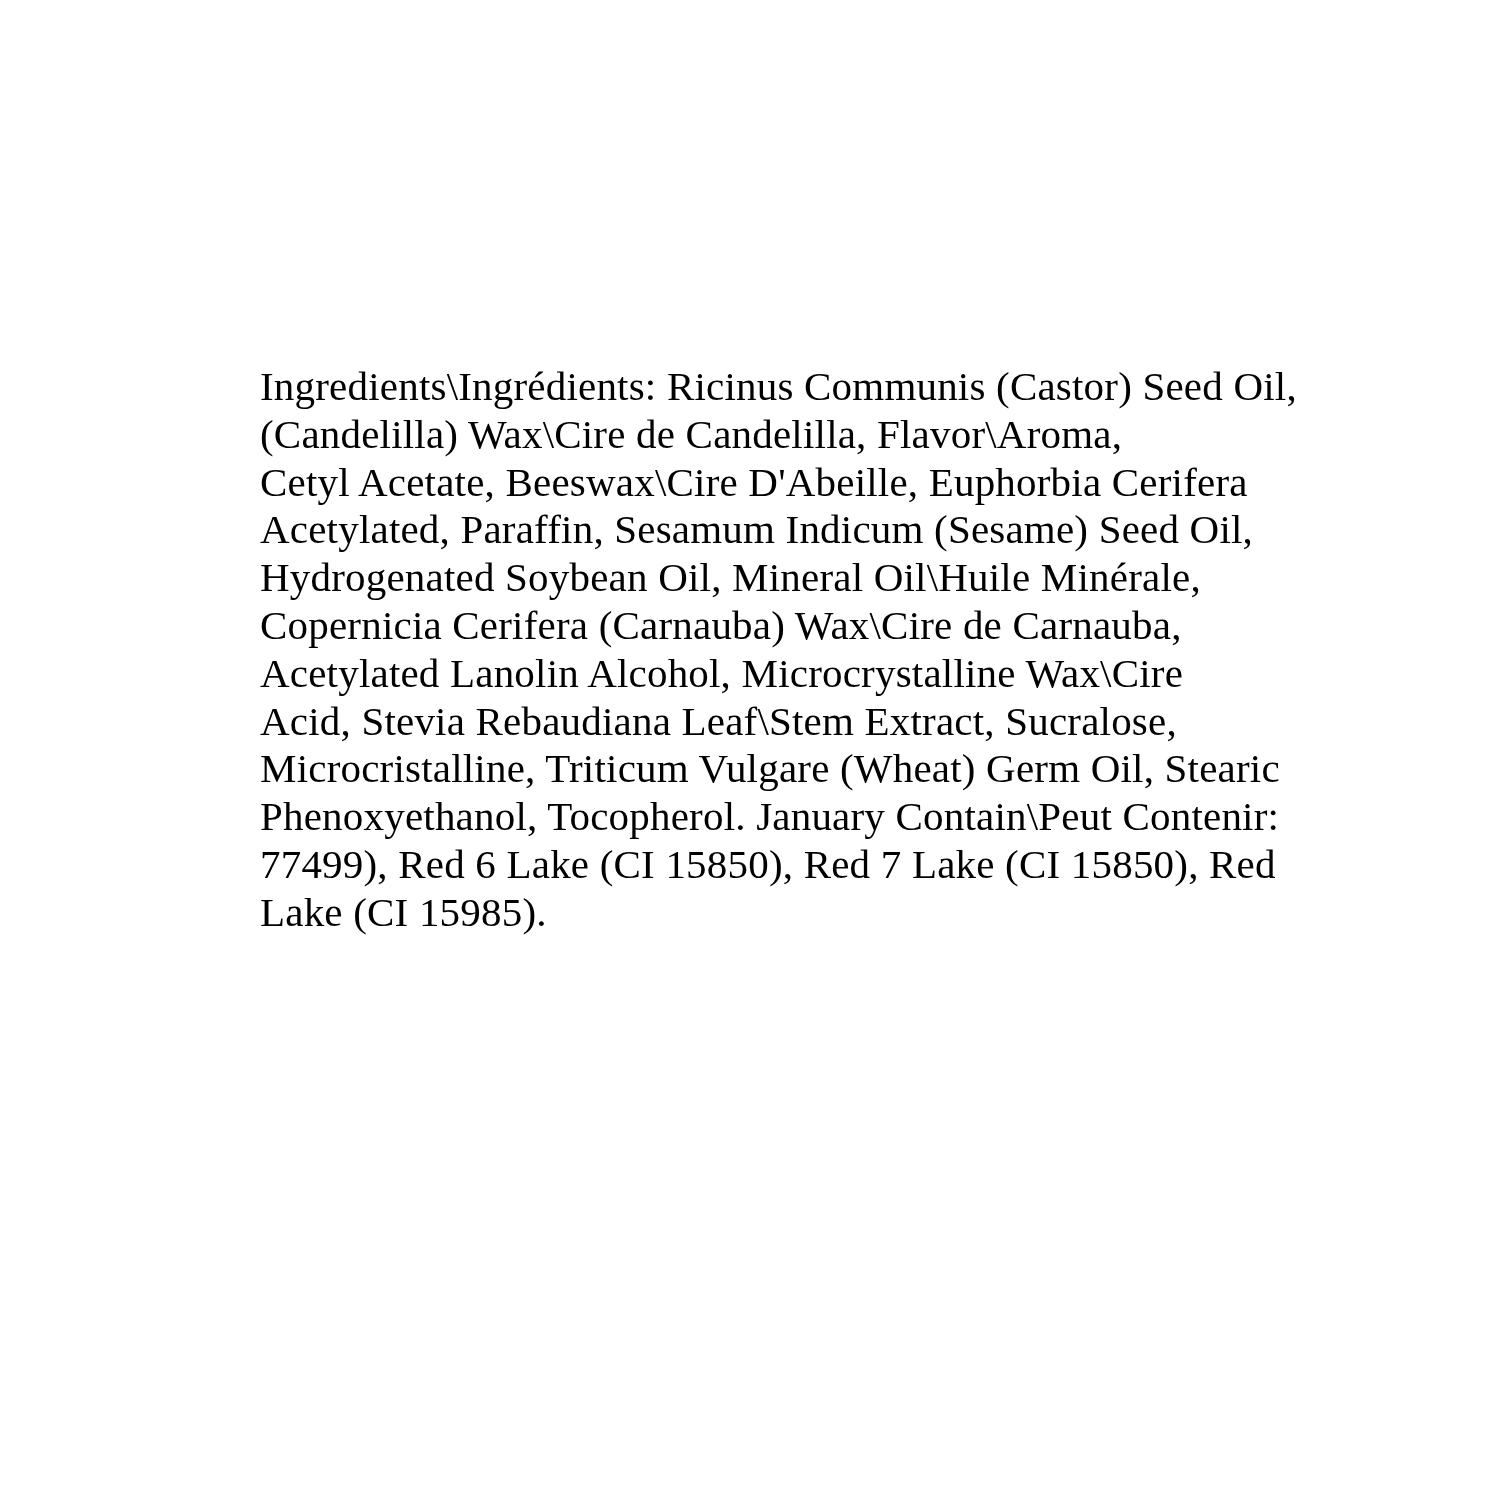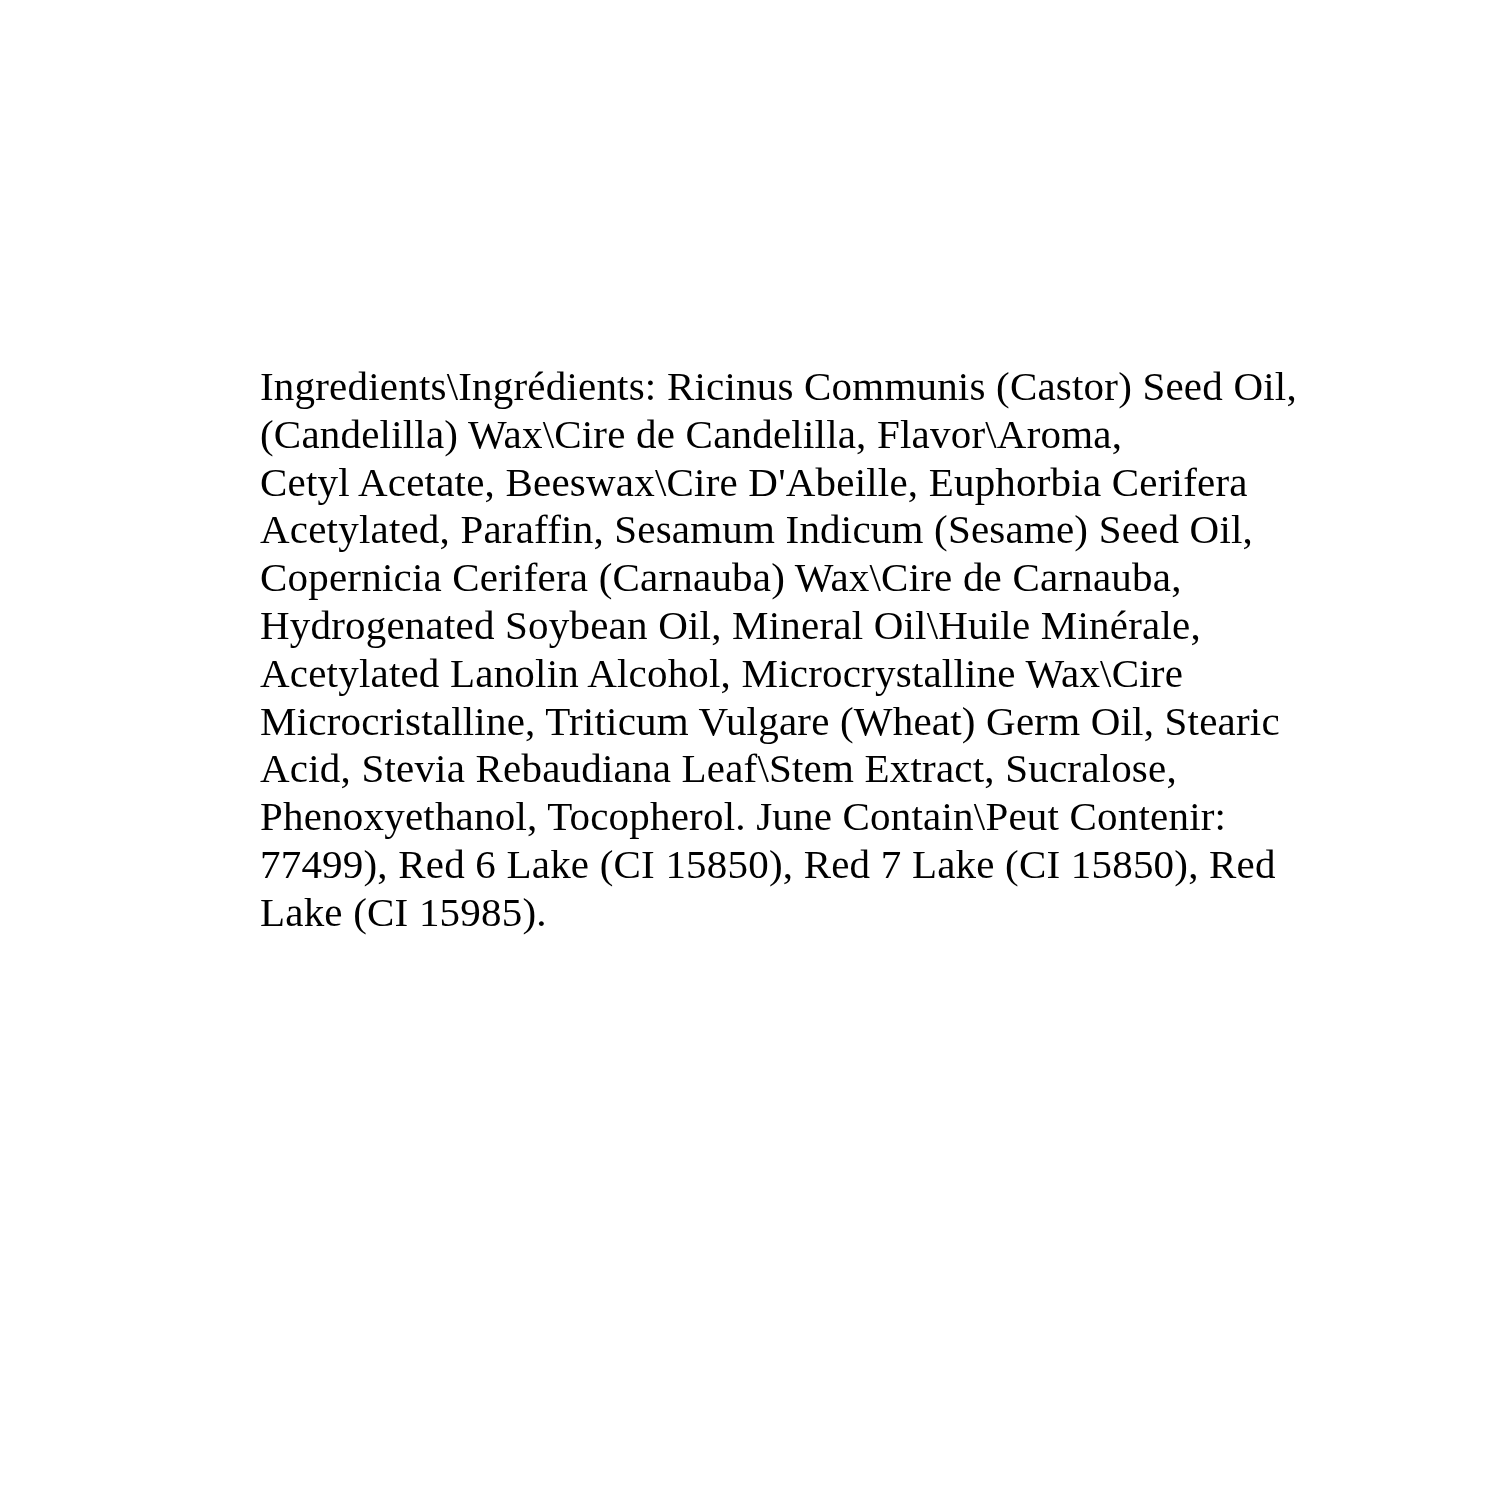--- a/index.html
+++ b/index.html
@@ -33,22 +33,22 @@
 </style>
 </head>
 <body>
 
 <div class="page">
   <div class="text-block">
     <div class="line">Ingredients\Ingrédients: Ricinus Communis (Castor) Seed Oil,</div>
     <div class="line">(Candelilla) Wax\Cire de Candelilla, Flavor\Aroma,</div>
     <div class="line">Cetyl Acetate, Beeswax\Cire D'Abeille, Euphorbia Cerifera</div>
     <div class="line">Acetylated, Paraffin, Sesamum Indicum (Sesame) Seed Oil,</div>
+    <div class="line">Hydrogenated Soybean Oil, Mineral Oil\Huile Minérale,</div>
     <div class="line">Copernicia Cerifera (Carnauba) Wax\Cire de Carnauba,</div>
-    <div class="line">Hydrogenated Soybean Oil, Mineral Oil\Huile Minérale,</div>
     <div class="line">Acetylated Lanolin Alcohol, Microcrystalline Wax\Cire</div>
+    <div class="line">Acid, Stevia Rebaudiana Leaf\Stem Extract, Sucralose,</div>
     <div class="line">Microcristalline, Triticum Vulgare (Wheat) Germ Oil, Stearic</div>
-    <div class="line">Acid, Stevia Rebaudiana Leaf\Stem Extract, Sucralose,</div>
-    <div class="line">Phenoxyethanol, Tocopherol. June Contain\Peut Contenir:</div>
+    <div class="line">Phenoxyethanol, Tocopherol. January Contain\Peut Contenir:</div>
     <div class="line">77499), Red 6 Lake (CI 15850), Red 7 Lake (CI 15850), Red</div>
     <div class="line">Lake (CI 15985).</div>
   </div>
 </div>
 
 </body></html>

